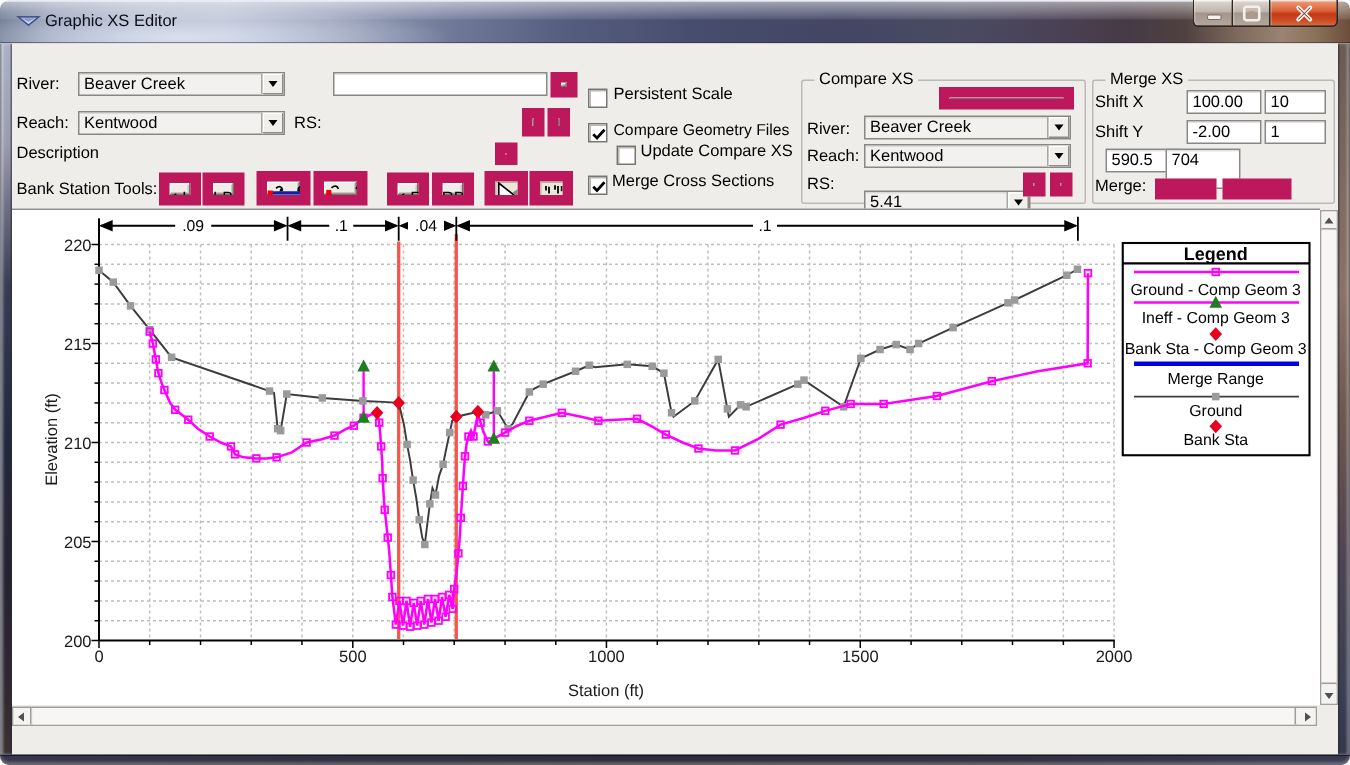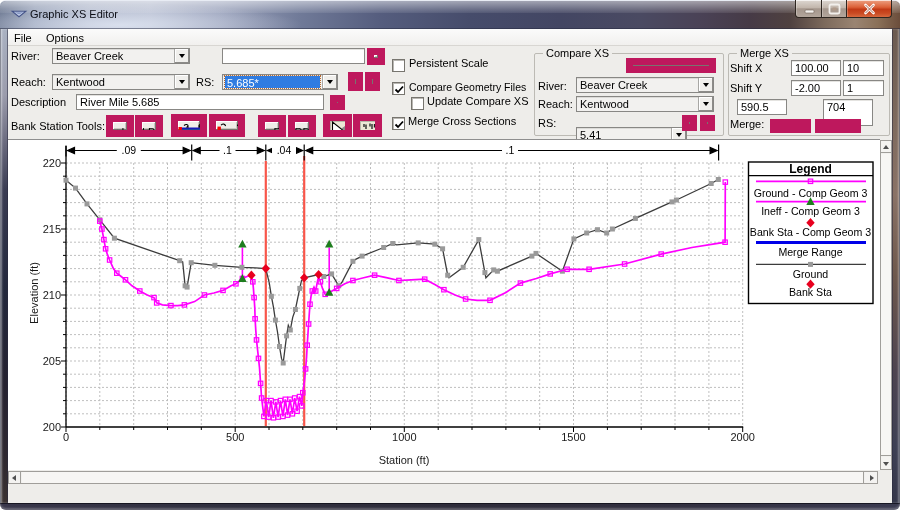--- a/index.html
+++ b/index.html
@@ -105,61 +105,50 @@
             </g>
           </svg>
         </span>
       </div>
   </div>
   <div class="border-glass" id="bleft"></div>
   <div class="border-glass" id="bright"></div>
   <div class="border-glass" id="bbottom"></div>
 
   <div id="client">
-    <div id="menubar">
-        <span style="position:absolute;left:6px;top:3px;">File</span>
-        <span style="position:absolute;left:38px;top:3px;">Options</span>
-      </div>
     <div class="lbl" style="left:3px;top:20.5px;">River:</div>
 <div class="combo" style="left:44px;top:19px;width:138px;">
         <span class="tx">Beaver Creek</span>
         <div class="dd"></div>
       </div>
 <div class="tbox" style="left:214px;top:19px;width:143px;height:16px;">
         <span class="tx"></span>
       </div>
 <div class="btn" style="left:359px;top:19px;width:18px;height:17px;font-size:11px;line-height:0px;">
         <svg class="icon" width="16" height="13" viewBox="0 0 16 13" style="margin:1px auto 0">
           <path d="M1,3 L5,10 L8,6 L10.5,9 L15,2" fill="none" stroke="#c03838" stroke-width="1.4"></path>
         </svg>
       </div>
 <div class="lbl" style="left:3px;top:46.5px;">Reach:</div>
 <div class="combo" style="left:44px;top:45px;width:138px;">
         <span class="tx">Kentwood</span>
         <div class="dd"></div>
       </div>
 <div class="lbl" style="left:188px;top:46.5px;">RS:</div>
-<div class="combo" style="left:214px;top:45px;width:116px;">
-        <span style="position:absolute;left:2px;top:1px;right:17px;bottom:1px;background:#2f7ce1;color:#fff;padding:1px 0 0 2px;outline:1px dotted #b86a30;">5.685*</span>
-        <div class="dd"></div>
-      </div>
 <div class="btn" style="left:340px;top:43px;width:15px;height:19px;font-size:11px;line-height:0px;">
         <svg class="icon" width="13" height="15" viewBox="0 0 13 15" style="margin:1px auto 0">
           <path d="M5,1 h3 v7 h3.2 L6.5,14 L1.8,8 H5 Z" fill="#000"></path>
         </svg>
       </div>
 <div class="btn" style="left:356.5px;top:43px;width:15px;height:19px;font-size:11px;line-height:0px;">
         <svg class="icon" width="13" height="15" viewBox="0 0 13 15" style="margin:1px auto 0">
           <path d="M5,14 h3 V7 h3.2 L6.5,1 L1.8,7 H5 Z" fill="#000"></path>
         </svg>
       </div>
 <div class="lbl" style="left:3px;top:66.5px;">Description</div>
-<div class="tbox" style="left:68px;top:65px;width:248px;height:16px;">
-        <span class="tx">River Mile 5.685</span>
-      </div>
 <div class="btn" style="left:322px;top:65.5px;width:15px;height:15px;font-size:11px;line-height:10px;">...</div>
 <div class="lbl" style="left:3px;top:91px;">Bank Station Tools:</div>
 <div class="btn" style="left:97.5px;top:86px;width:28px;height:22px;font-size:11px;line-height:20px;"><svg class="icon" width="9" height="9" viewBox="0 0 11 9" style="display:inline-block;vertical-align:-1px">
           <path d="M11,3.6 H5.5 V1 L0.5,4.5 L5.5,8 V5.4 H11 Z" fill="#000"></path>
         </svg>LB</div>
 <div class="btn" style="left:127px;top:86px;width:28px;height:22px;font-size:11px;line-height:20px;">LB<svg class="icon" width="9" height="9" viewBox="0 0 11 9" style="display:inline-block;vertical-align:-1px">
           <path d="M0,3.6 H5.5 V1 L10.5,4.5 L5.5,8 V5.4 H0 Z" fill="#000"></path>
         </svg></div>
 <div class="btn" style="left:162.5px;top:85px;width:36px;height:23px;font-size:11px;line-height:0px;">
         <svg class="icon" width="32" height="20" viewBox="0 0 32 20" style="margin:1px auto 0">
@@ -265,21 +254,21 @@
 <div class="lbl" style="left:722px;top:52.5px;">Shift Y</div>
 <div class="tbox" style="left:783px;top:50.5px;width:50px;height:16px;">
         <span class="tx">-2.00</span>
       </div>
 <div class="tbox" style="left:835px;top:50.5px;width:41px;height:16px;">
         <span class="tx">1</span>
       </div>
 <div class="tbox" style="left:729px;top:70px;width:50px;height:16px;">
         <span class="tx">590.5</span>
       </div>
-<div class="tbox" style="left:815px;top:70px;width:50px;height:27px;">
+<div class="tbox" style="left:769px;top:70px;width:50px;height:27px;">
         <span class="tx">704</span>
       </div>
 <div class="lbl" style="left:722px;top:89px;">Merge:</div>
 <div class="btn" style="left:761.5px;top:89.5px;width:41px;height:13px;font-size:11px;line-height:11px;">Inside</div>
 <div class="btn" style="left:806.5px;top:89.5px;width:46px;height:13px;font-size:11px;line-height:11px;">Outside</div>
     <div style="position:absolute;left:0;top:110px;width:872px;height:331px;background:#fff;border-top:1px solid #8e8e8e;"></div>
 <svg width="872" height="332" viewBox="8 139 872 332" style="position:absolute;left:0px;top:110px;" shape-rendering="auto">
 <g stroke="#bfbfbf" stroke-width="1" stroke-dasharray="2,2" fill="none">
           <line x1="66.0" y1="163" x2="66.0" y2="427"></line>
           <line x1="99.8" y1="163" x2="99.8" y2="427"></line>

